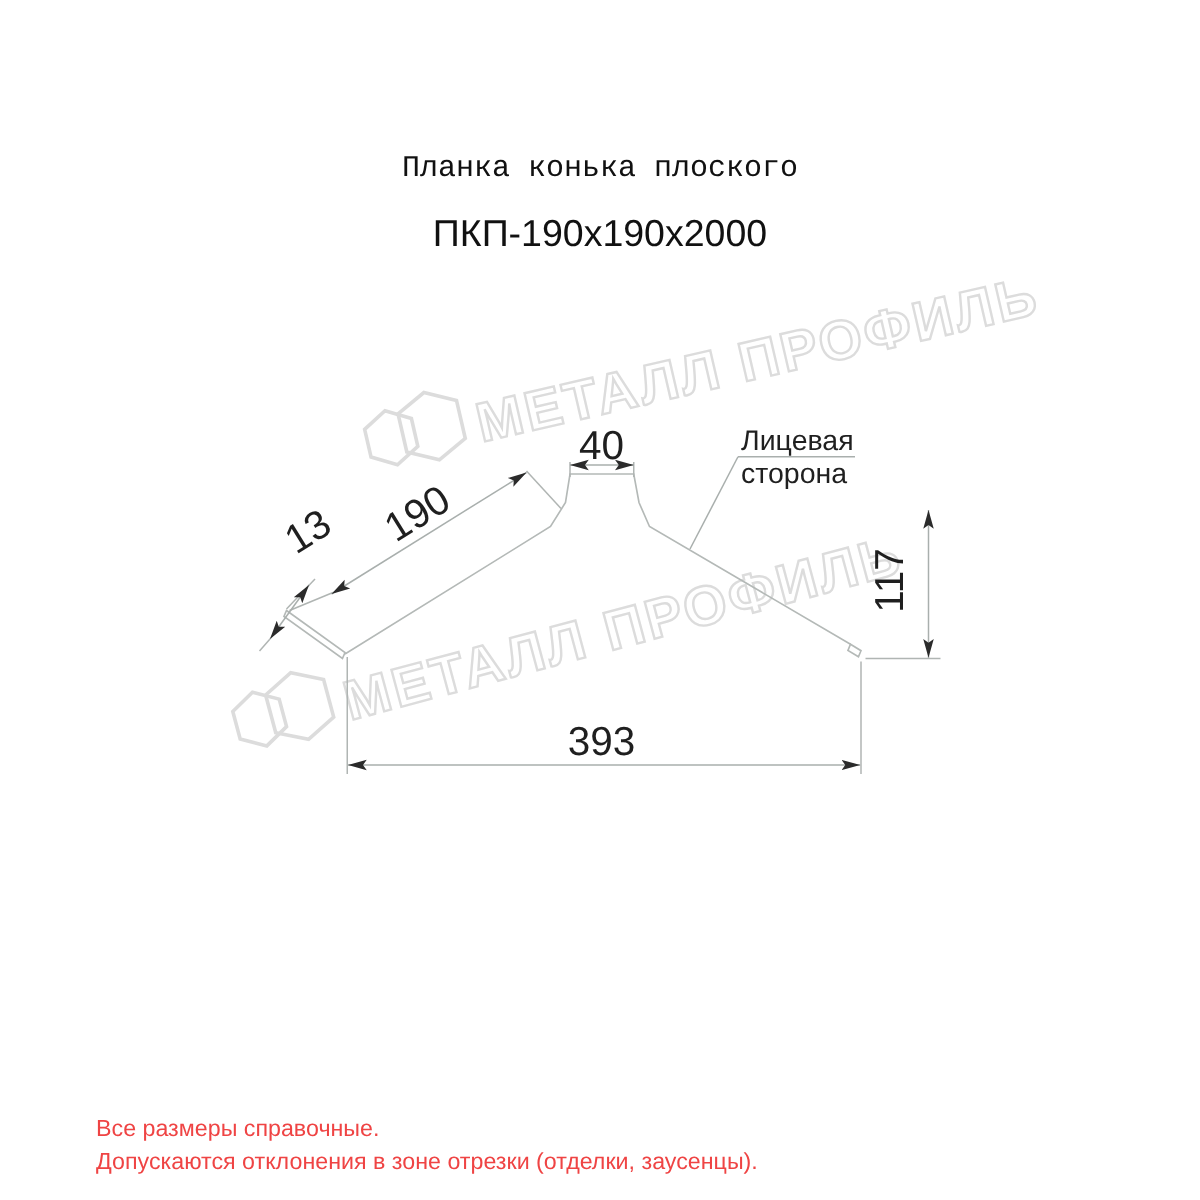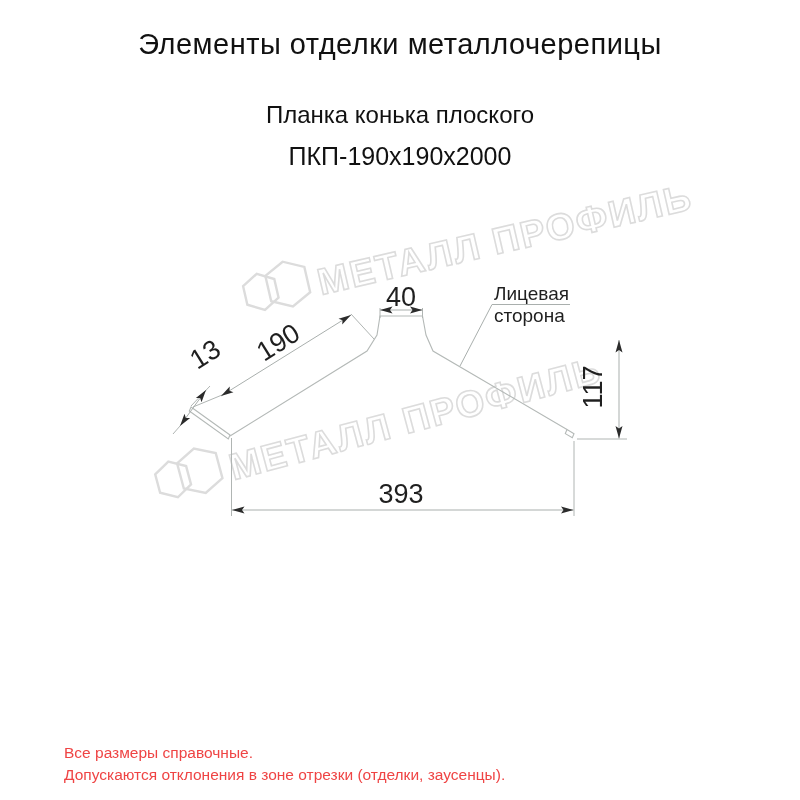--- a/index.html
+++ b/index.html
@@ -6,21 +6,21 @@
   .canvas{
     position:relative;width:800px;height:800px;background:#ffffff;overflow:hidden;
     font-family:"Liberation Sans",sans-serif;color:#1a1a1a;
   }
   .title{
     position:absolute;top:28px;left:0;width:800px;text-align:center;
     font-size:29px;letter-spacing:0.5px;color:#111;
   }
   .subtitle{
     position:absolute;top:101px;left:0;width:800px;text-align:center;
-    font-size:24px;color:#111;
+    font-size:20px;color:#111;font-family:Liberation Mono, monospace;
   }
   .product-code{
     position:absolute;top:142px;left:0;width:800px;text-align:center;
     font-size:25px;color:#111;
   }
   .footer{
     position:absolute;top:742px;left:20px;width:760px;
     font-size:15.5px;line-height:22px;color:#ef4444;margin-left:44px;
   }
   svg.diagram{position:absolute;top:0;left:0;}
@@ -33,21 +33,20 @@
   .wm-text{
     font-family:"Liberation Sans",sans-serif;font-size:37px;font-weight:bold;
     letter-spacing:2px;fill:none;stroke:#dcdcdc;stroke-width:1.6;
   }
 </style>
 </head>
 <body>
 
 <div class="canvas">
 
-  <div class="title">Элементы отделки металлочерепицы</div>
   <div class="subtitle">Планка конька плоского</div>
   <div class="product-code">ПКП-190х190х2000</div>
 
   <svg class="diagram" width="800" height="800" viewBox="0 0 800 800">
     <defs>
       <marker id="arr" markerUnits="userSpaceOnUse" markerWidth="13" markerHeight="9" refX="12.5" refY="4.5" orient="auto-start-reverse">
         <polygon points="12.5,4.5 0,1 2.5,4.5 0,8" fill="#2b2b2b"></polygon>
       </marker>
     </defs>
 

